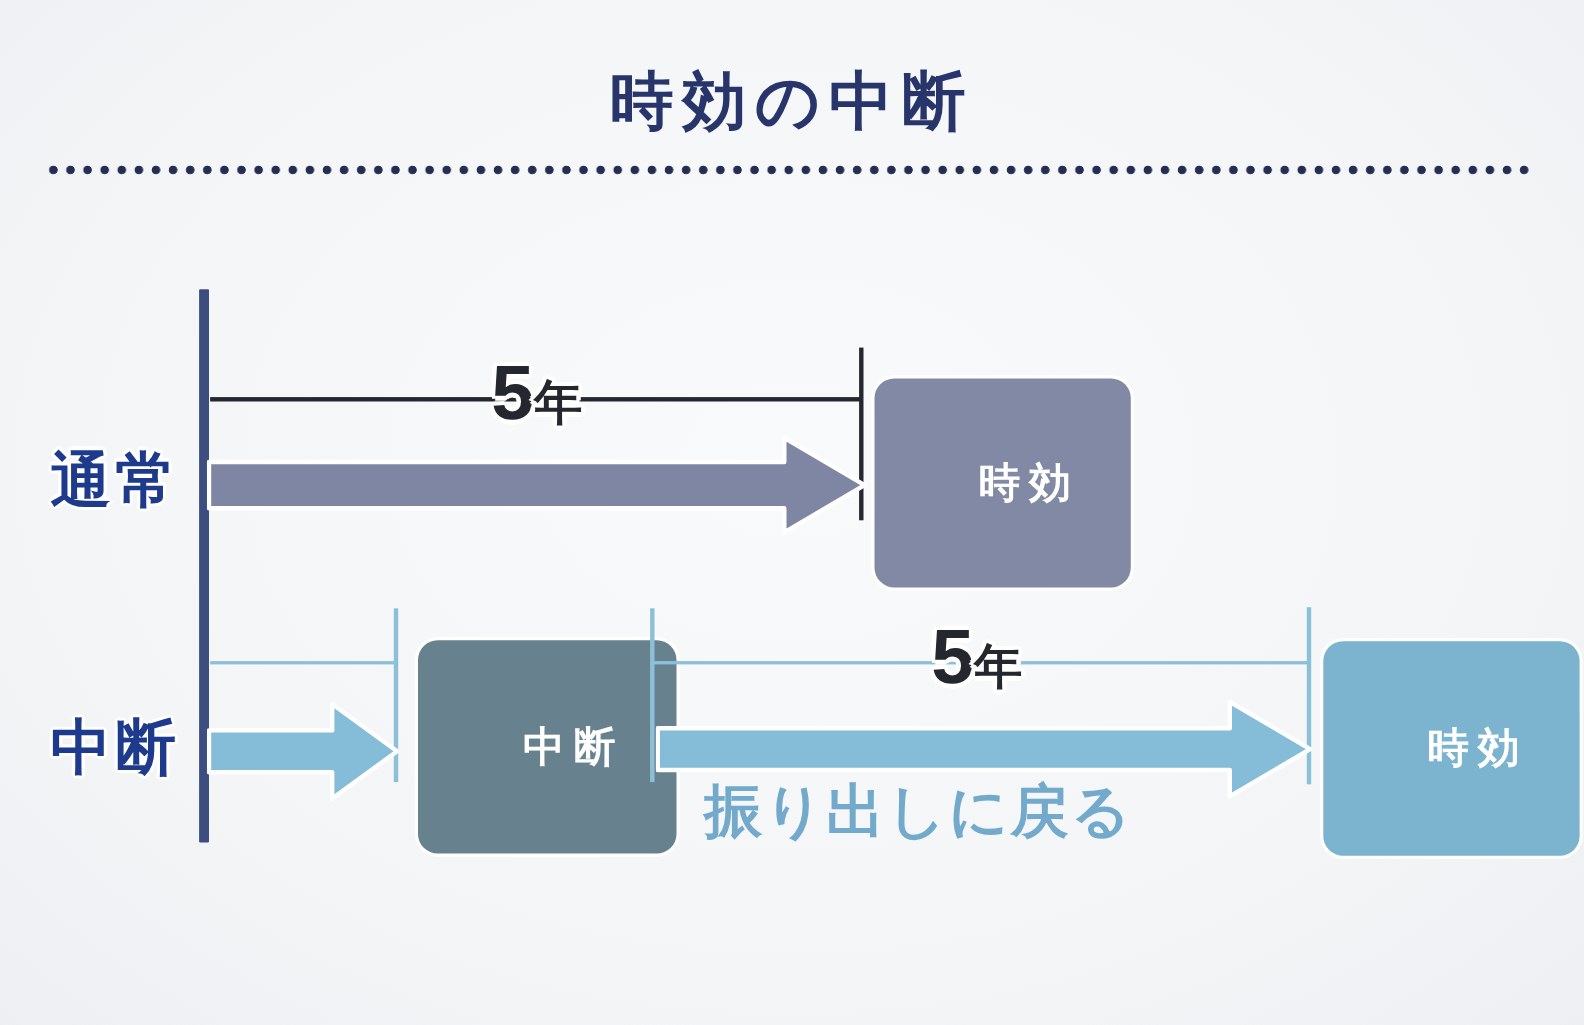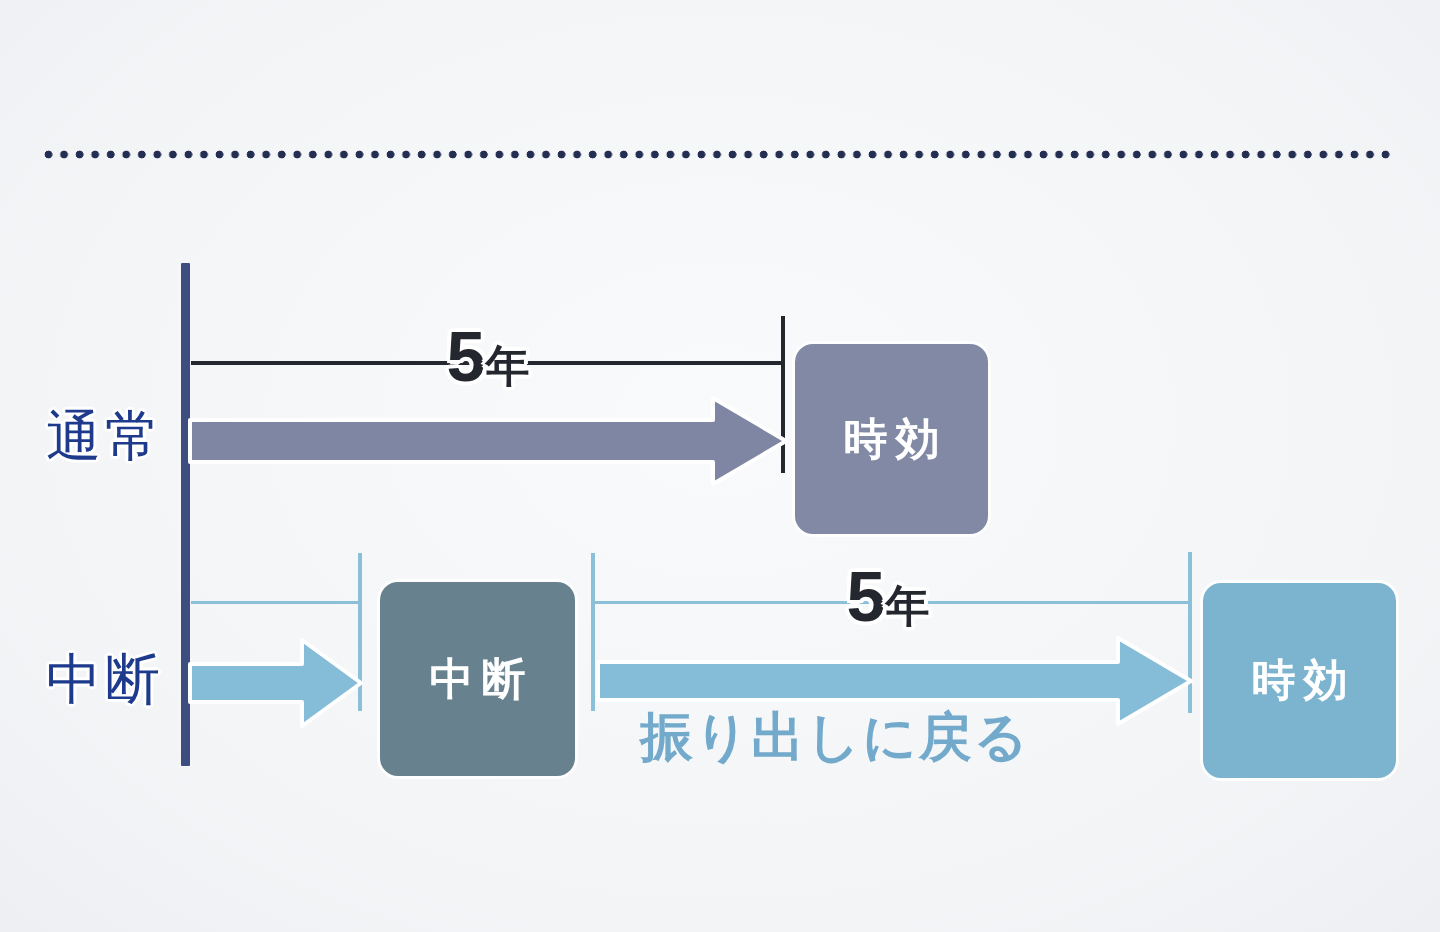--- a/index.html
+++ b/index.html
@@ -25,21 +25,21 @@
     background-size:15.55px 9px;background-repeat:repeat-x;
   }
   
   .vaxis{
     position:absolute;left:181px;top:263px;width:9px;height:503px;
     background:#3d4d80;border-radius:1px;
   }
   
   .row-label{
     position:absolute;left:30px;width:150px;text-align:center;
-    font-size:55px;font-weight:400;color:#1d3a8c;letter-spacing:4px;
+    font-size:55px;font-weight:700;color:#1d3a8c;letter-spacing:4px;
     text-shadow:0 0 4px #fff,2px 2px 0 #fff,-2px -2px 0 #fff,2px -2px 0 #fff,-2px 2px 0 #fff,3px 0 0 #fff,-3px 0 0 #fff,0 3px 0 #fff,0 -3px 0 #fff;
     white-space:nowrap;
   }
   .row-label.normal{top:400px;}
   .row-label.interrupted{top:643px;}
   
   .mline{position:absolute;height:4px;}
   .mline.dark{background:#24272e;top:361px;left:191px;width:592px;}
   .mline.lb1{background:#8cc0d8;top:601px;left:191px;width:169px;height:3px;}
   .mline.lb2{background:#8cc0d8;top:601px;left:593px;width:597px;height:3px;}
@@ -62,39 +62,41 @@
   .duration.d-5b{left:788px;top:562px;}
   
   .arrow{position:absolute;}
   .arrow.a1{left:188px;top:394px;}
   .arrow.a2{left:188px;top:636px;}
   .arrow.a3{left:596px;top:634px;}
   
   .node{
     position:absolute;border-radius:18px;
     display:flex;align-items:center;justify-content:center;
-    color:#fff;font-size:44px;font-weight:800;letter-spacing:8px;
+    color:#fff;font-size:38px;font-weight:800;letter-spacing:8px;
     text-indent:8px;
     box-shadow:0 0 0 3px rgba(255,255,255,.85);
+    padding-left:40px;
   }
   .node.prescription-normal{left:795px;top:344px;width:193px;height:190px;background:#8289a5;}
   .node.interruption{left:380px;top:582px;width:195px;height:194px;background:#67828e;}
   .node.prescription-light{left:1203px;top:583px;width:193px;height:195px;background:#7cb3cf;}
   
   .note{
     position:absolute;left:640px;top:702px;width:360px;text-align:center;
     font-size:53px;font-weight:800;color:#73aacb;letter-spacing:2px;
     white-space:nowrap;
   }
 </style>
 </head>
 <body>
 
 <div class="canvas">
 
+  <div class="title">時効の中断</div>
 
   <div class="dotted"></div>
 
   <div class="vaxis"></div>
 
   <div class="row-label normal">通常</div>
 
   <div class="mline dark"></div>
   <div class="tick dark"></div>
 

